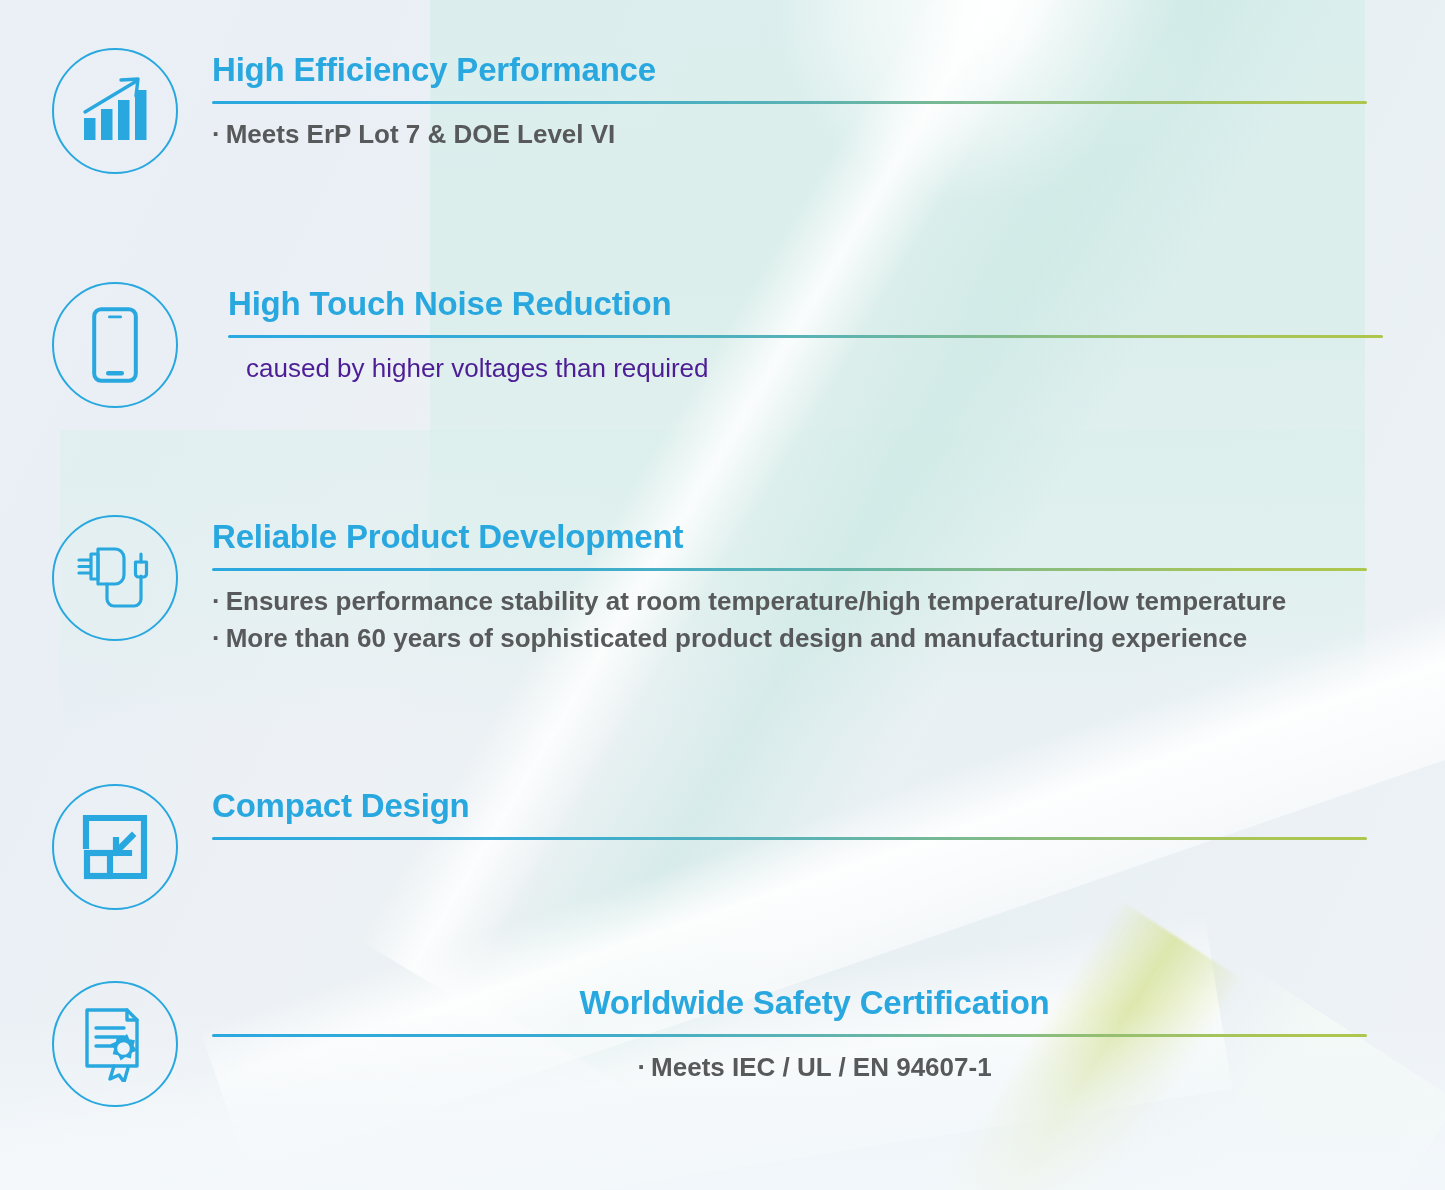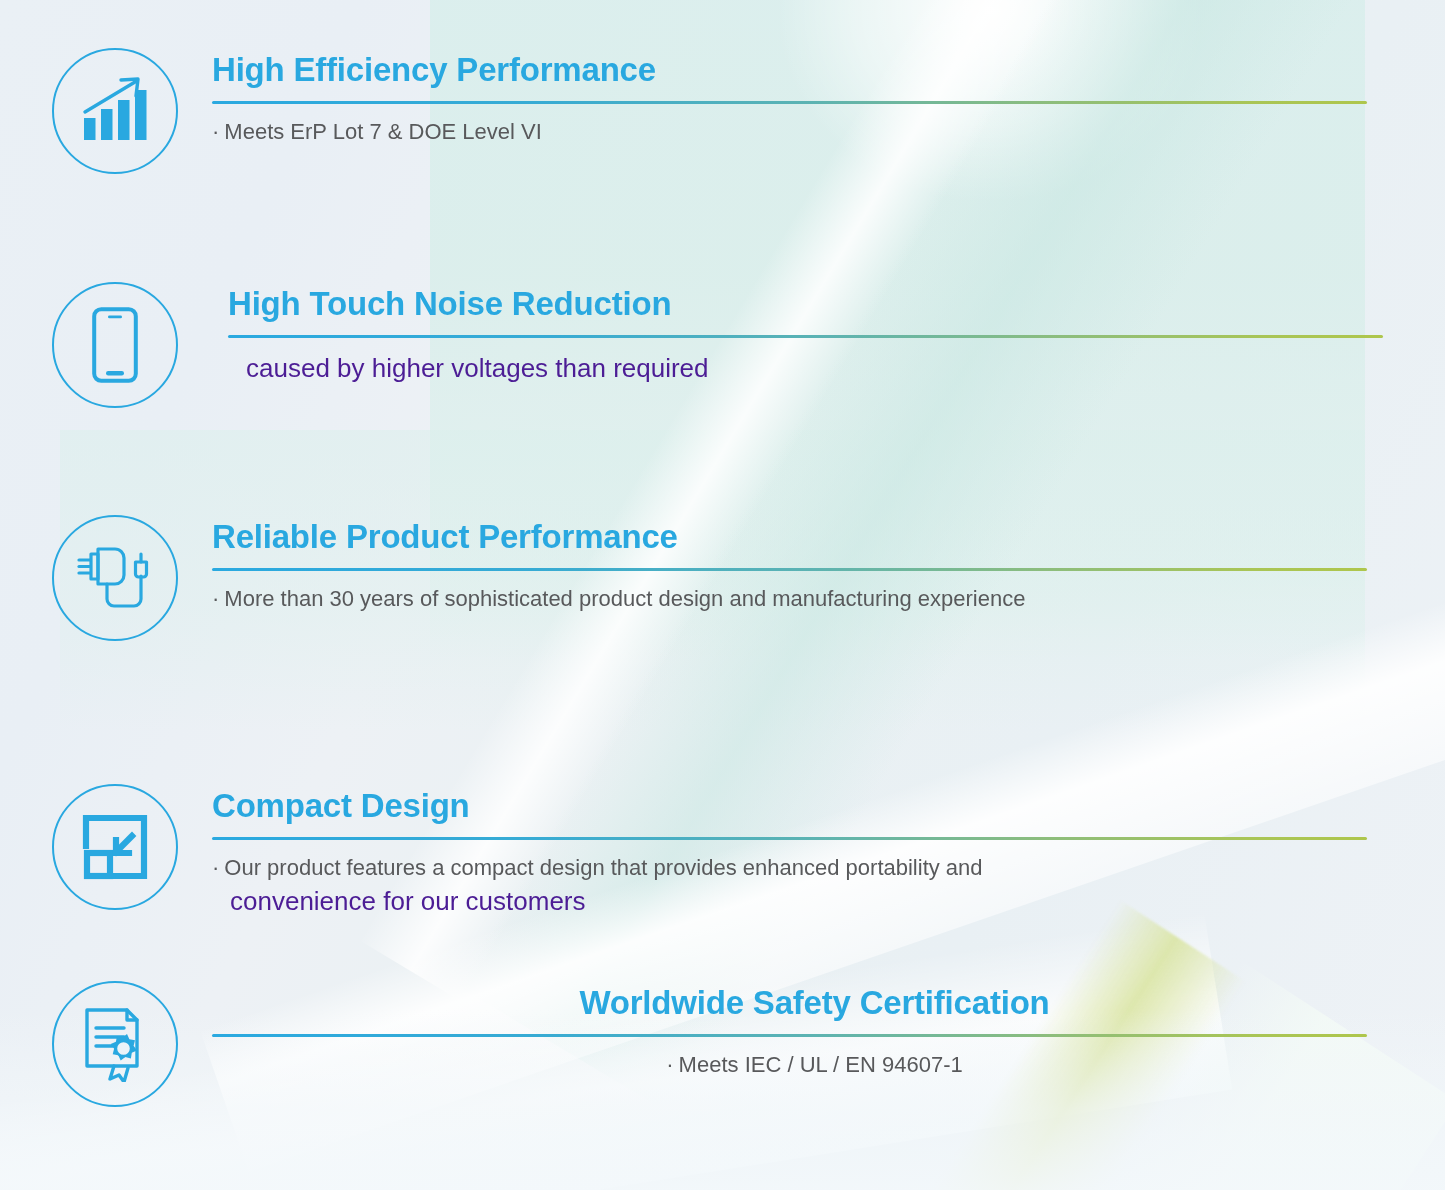--- a/index.html
+++ b/index.html
@@ -190,23 +190,24 @@
         #a9c556 90%,
         #aec64c 100%);
     border-radius: 2px;
   }
 
   .bullet-list {
     margin-top: 12px;
   }
   .bullet-line {
     color: #58595b;
-    font-size: 22px;
+    font-size: 26px;
     line-height: 1.42;
     white-space: nowrap;
+    font-weight: bold;
   }
   .bullet-line .dot {
     color: #58595b;
     margin-right: 5px;
   }
   .bullet-cont {
     color: #4c1d95;
     font-size: 26px;
     line-height: 1.42;
     padding-left: 18px;
@@ -292,25 +293,28 @@
           <path d="M5 32 H16"></path>
 
           <path d="M33 43 V58 a7 7 0 0 0 7 7 H60 a7 7 0 0 0 7 -7 V35"></path>
 
           <path d="M61.5 21 H72.5 V33 a3 3 0 0 1 -3 3 H64.5 a3 3 0 0 1 -3 -3 Z"></path>
           <path d="M67 13 V21"></path>
         </g>
       </svg>
     </div>
     <div class="feature-body">
-      <div class="feature-title">Reliable Product Performance</div>
+      <div class="feature-title">Reliable Product Development</div>
       <div class="title-rule"></div>
       <div class="bullet-list">
         <div class="bullet-line">
-          <span class="dot">·</span><span>More than 30 years of sophisticated product  design and manufacturing experience</span>
+          <span class="dot">·</span><span>Ensures performance stability at room temperature/high temperature/low temperature</span>
+        </div>
+        <div class="bullet-line">
+          <span class="dot">·</span><span>More than 60 years of sophisticated product  design and manufacturing experience</span>
         </div>
       </div>
     </div>
   </div>
 
   <div class="feature-row" id="row-3">
     <div class="icon-badge">
       <svg width="70" height="70" viewBox="0 0 70 70" aria-hidden="true">
         <g fill="none" stroke="#29a8e0" stroke-width="6.2" stroke-linecap="square">
 
@@ -319,26 +323,20 @@
           <rect x="7" y="41" width="23" height="23"></rect>
 
           <path d="M52 24 L36 40" stroke-width="6.2"></path>
           <path d="M36 28 L36 41 L49 41" stroke-width="6.2" stroke-linejoin="miter"></path>
         </g>
       </svg>
     </div>
     <div class="feature-body">
       <div class="feature-title">Compact Design</div>
       <div class="title-rule"></div>
-      <div class="bullet-list">
-        <div class="bullet-line">
-          <span class="dot">·</span><span>Our product features a compact design that provides enhanced portability and</span>
-        </div>
-        <div class="bullet-cont">convenience for our customers</div>
-      </div>
     </div>
   </div>
 
   <div class="feature-row" id="row-4">
     <div class="icon-badge">
       <svg width="72" height="76" viewBox="0 0 72 76" aria-hidden="true">
         <g fill="none" stroke="#29a8e0" stroke-width="3.4" stroke-linecap="round" stroke-linejoin="round">
 
           <path d="M8 4 H48 L58 14 V60 H8 Z"></path>
           <path d="M48 4 V14 H58"></path>

